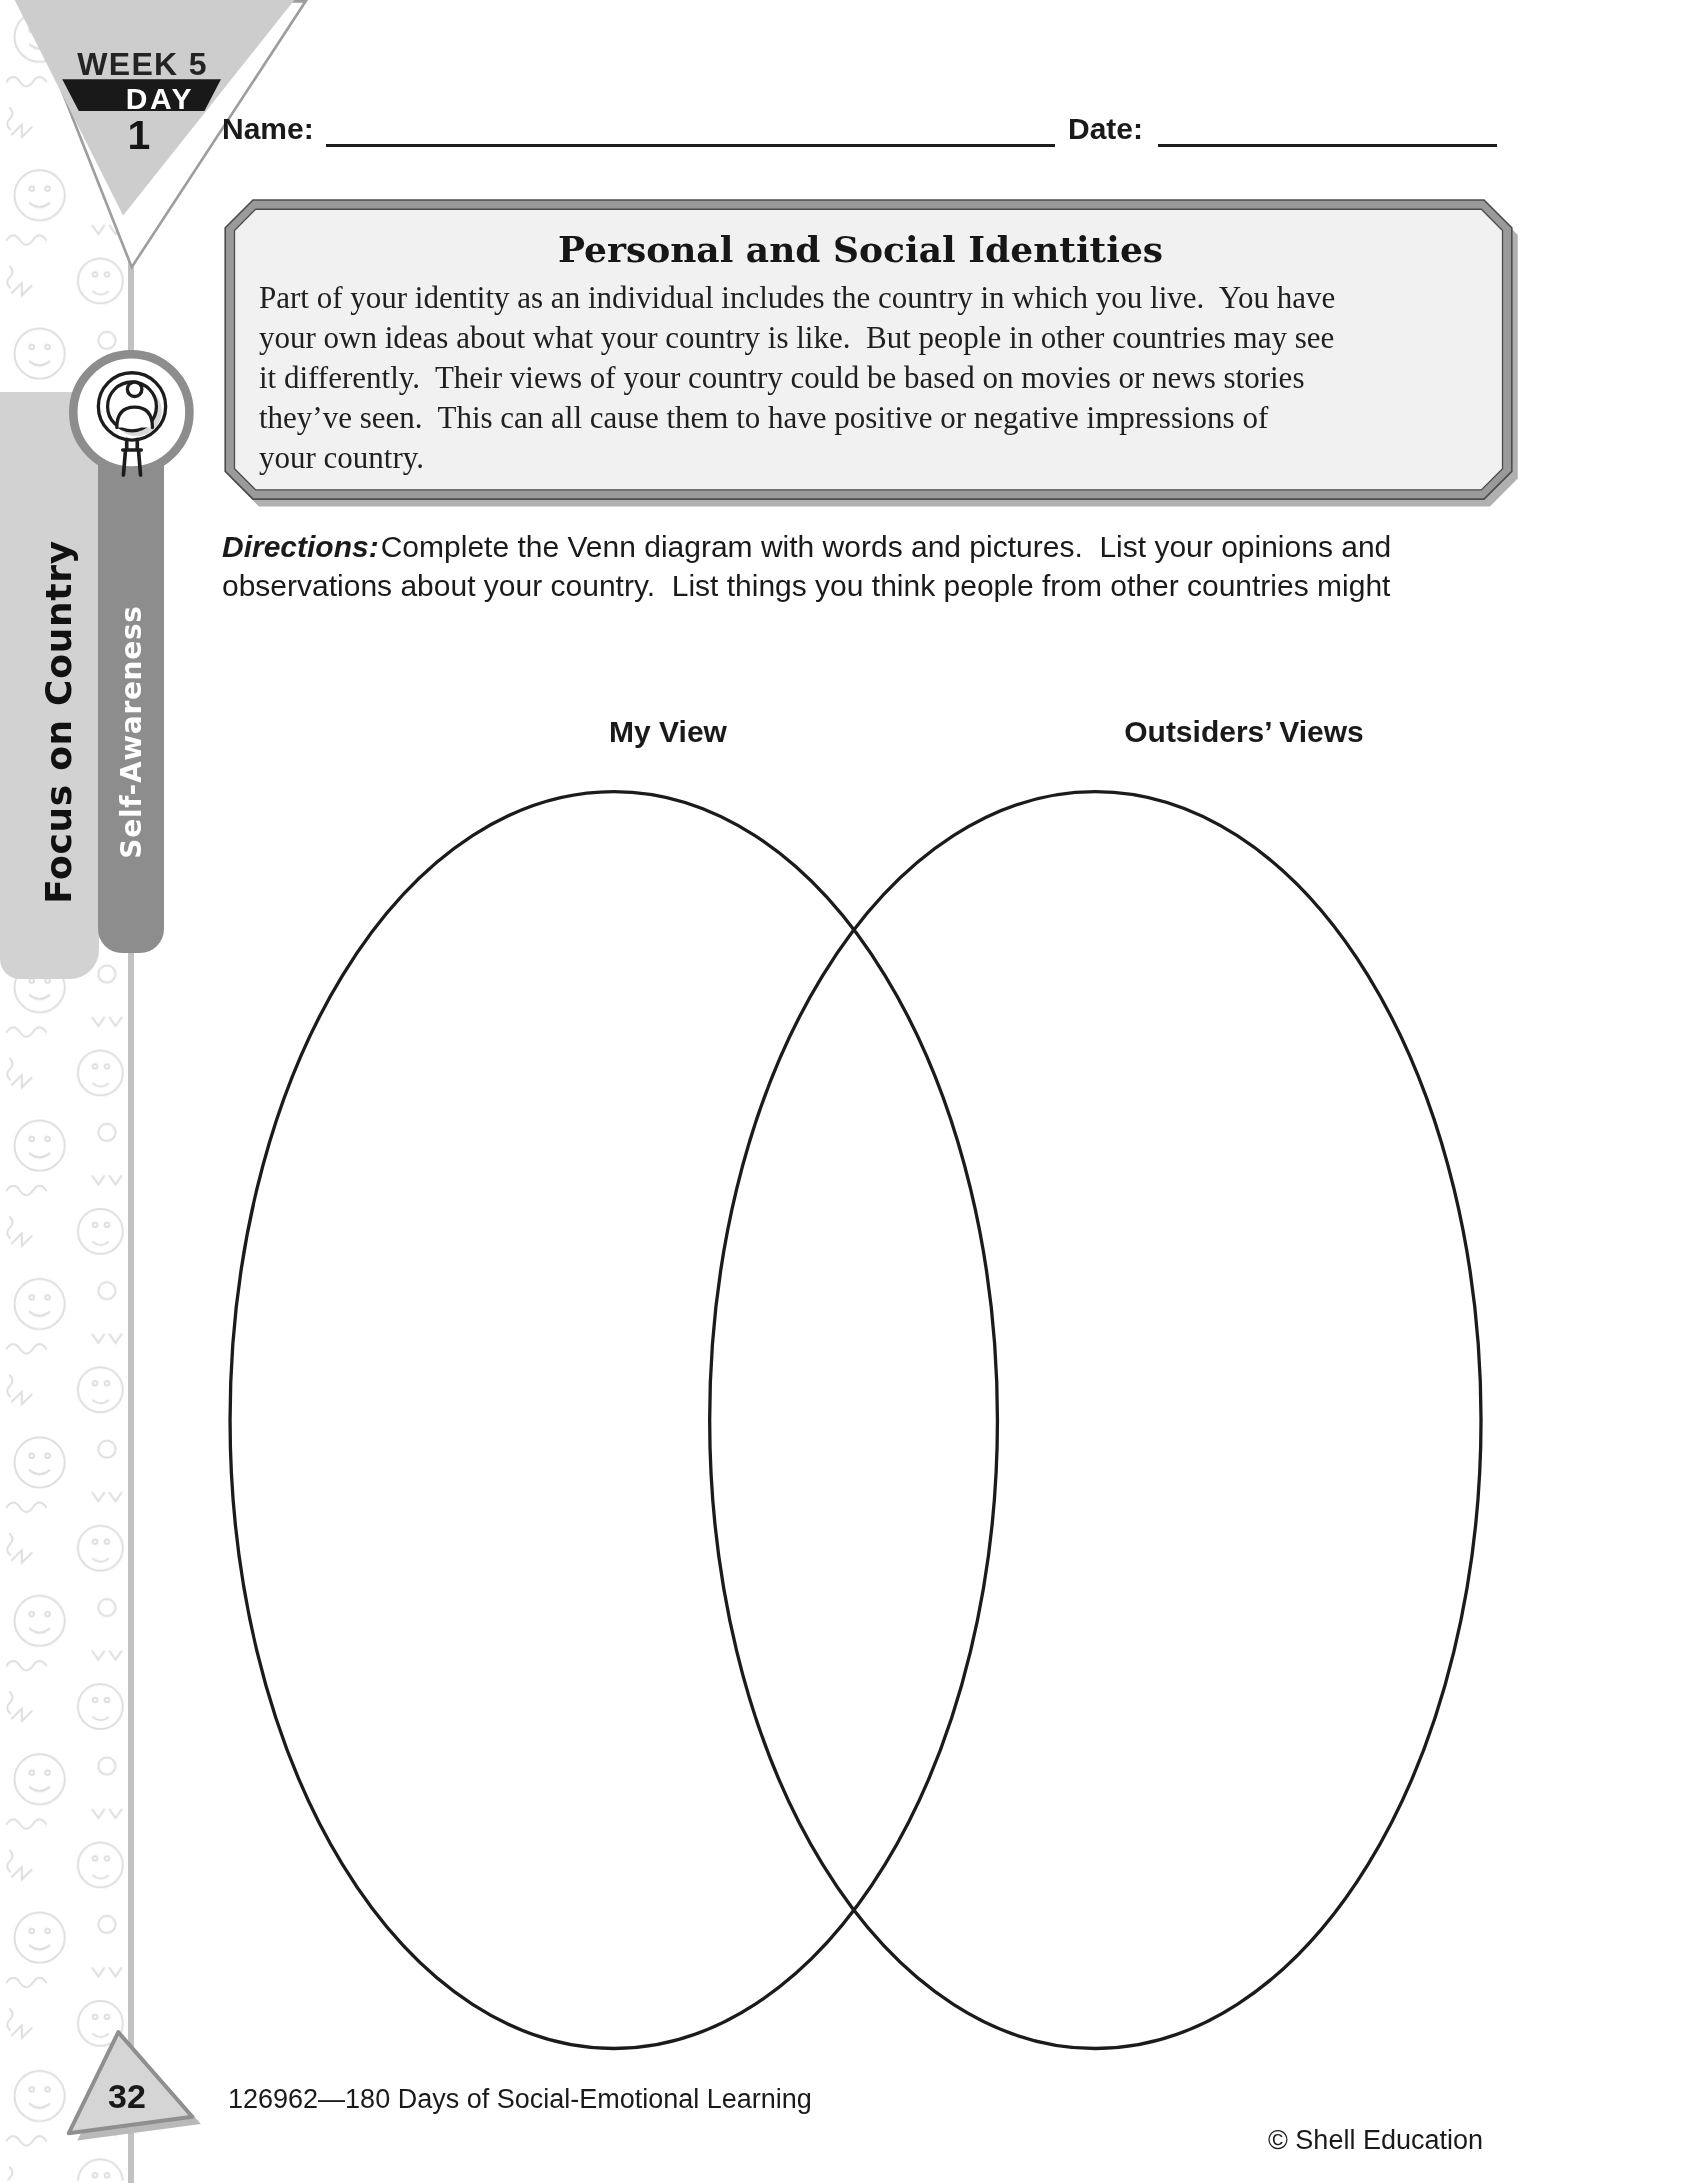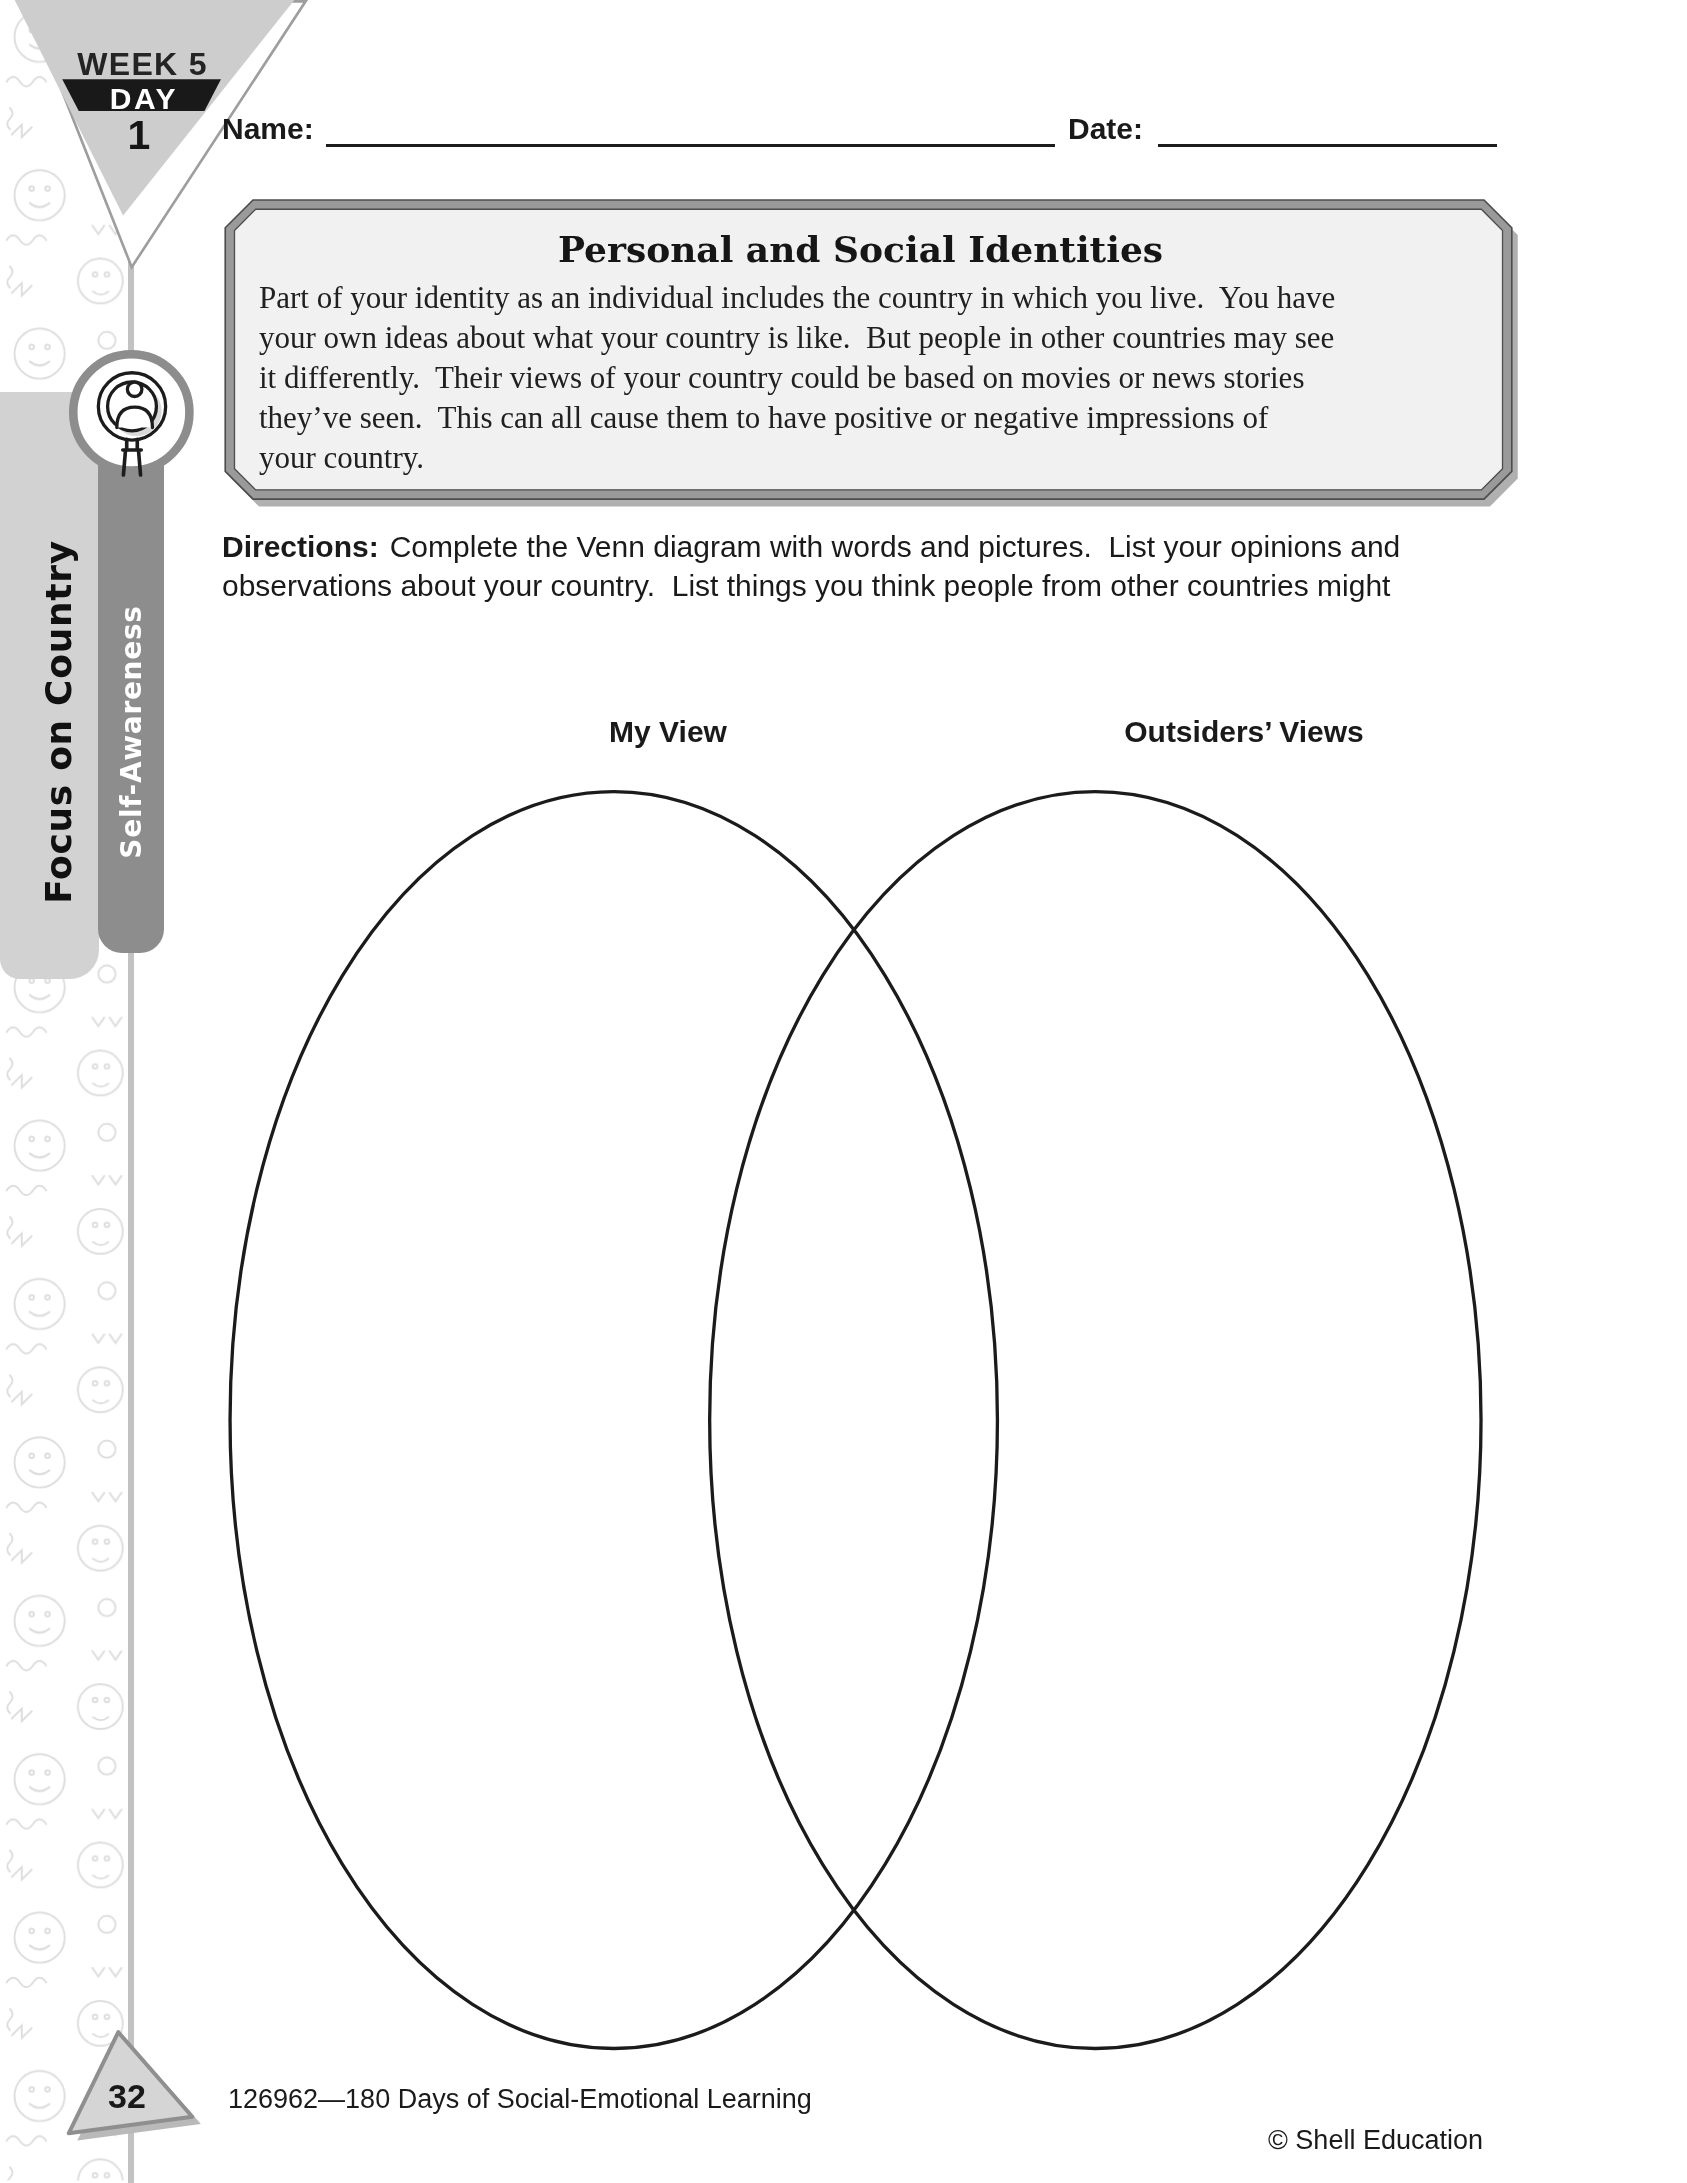--- a/index.html
+++ b/index.html
@@ -10,36 +10,36 @@
     overflow:hidden;
     font-family:"Liberation Sans", sans-serif;
     color:#1a1a1a;
   }
   .abs{position:absolute;}
   .pre{white-space:pre;}
   .center{text-align:center;}
 
   
   .week-label{left:63px;top:46px;width:159px;font-size:32px;font-weight:bold;letter-spacing:1.3px;color:#242424;}
-  .day-label{left:88px;top:82px;width:112px;font-size:30px;font-weight:bold;letter-spacing:2.6px;color:#ffffff;}
+  .day-label{left:104px;top:82px;width:112px;font-size:30px;font-weight:bold;letter-spacing:2.6px;color:#ffffff;}
   .day-number{left:111px;top:112px;width:56px;font-size:41px;font-weight:bold;color:#161616;}
 
   .name-label{left:222px;top:112px;font-size:30px;font-weight:bold;}
   .date-label{left:1068px;top:112px;font-size:30px;font-weight:bold;}
   .write-line{height:2.6px;background:#1c1c1c;top:144px;}
   .name-line{left:326px;width:729px;}
   .date-line{left:1158px;width:339px;}
 
   
   .box-title{left:265px;top:228px;width:1191px;font-family:"DejaVu Serif", serif;font-size:36px;font-weight:bold;color:#161616;}
   .box-body{left:259px;top:278px;font-family:"Liberation Serif", serif;font-size:31px;line-height:40px;color:#202020;}
 
   
   .directions{left:222px;top:527px;font-size:30px;line-height:39px;}
-  .dir-label{font-weight:bold;margin-right:11px;}
+  .dir-label{font-weight:bold;margin-right:2px;font-style:italic;}
 
   
   .venn-label{top:715px;font-size:30px;font-weight:bold;}
   .venn-label.left{left:562px;width:212px;}
   .venn-label.right{left:1092px;width:304px;}
   .venn-region{background:transparent;}
 
   
   .side-panel{left:0;top:392px;width:99px;height:587px;background:#d2d2d2;border-radius:0 14.6px 29px 20px;}
   .side-bar{left:98px;top:363px;width:66px;height:590px;background:#8d8d8d;border-radius:10.6px 10.6px 24px 24px;}

